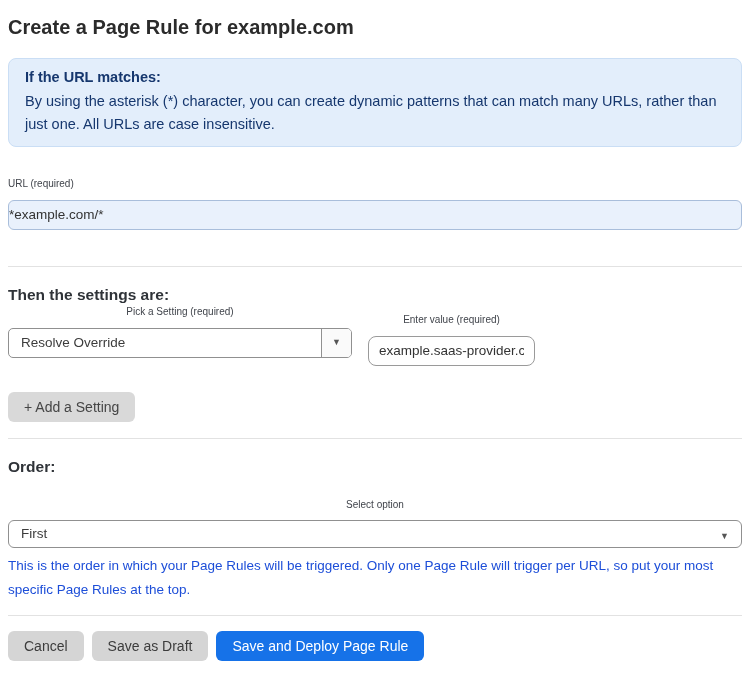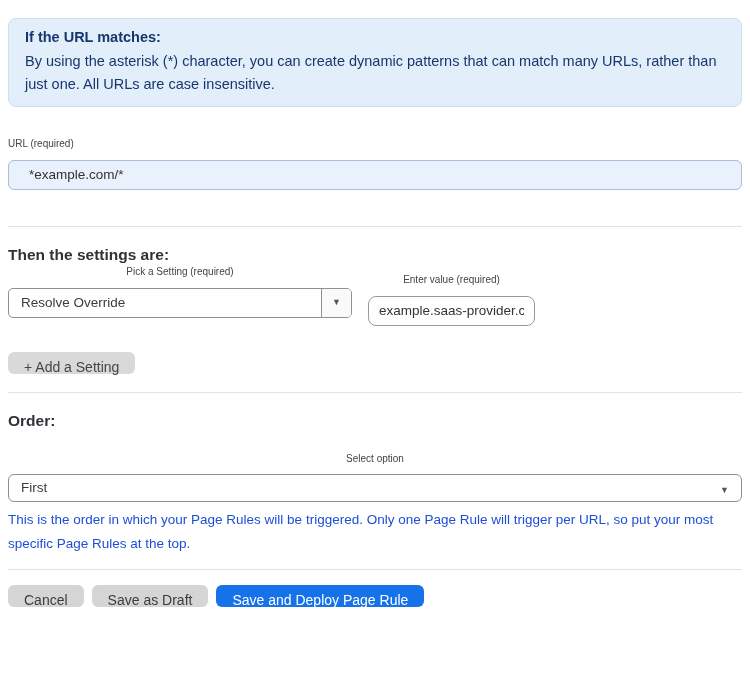--- a/index.html
+++ b/index.html
@@ -43,21 +43,21 @@
 
   .url-group { margin-top: 26px; }
   .url-input {
     display: block;
     margin-top: 8px;
     width: 100%;
     height: 30px;
     background: #e9f1fc;
     border: 1px solid #a9bedb;
     border-radius: 6px;
-    padding: 0 20px;
+    padding: 0 0;
     font-family: "Liberation Sans", sans-serif;
     font-size: 13.5px;
     color: #333333;
     outline: none;
   }
 
   .divider {
     border: none;
     border-top: 1px solid #e2e2e2;
     margin: 0;
@@ -121,21 +121,21 @@
     border-radius: 8px;
     padding: 0 10px;
     font-family: "Liberation Sans", sans-serif;
     font-size: 13.5px;
     color: #333333;
     outline: none;
   }
 
   .btn {
     display: inline-block;
-    height: 22px;
+    height: 30px;
     border: none;
     border-radius: 6px;
     padding: 0 16px;
     font-family: "Liberation Sans", sans-serif;
     font-size: 14px;
     line-height: 30px;
     cursor: pointer;
   }
   .btn-gray { background: #d5d5d5; color: #3c3c3c; }
   .add-setting-btn { margin-top: 26px; background: #d9d9d9; color: #454545; }
@@ -163,20 +163,21 @@
     display: flex;
     gap: 8px;
   }
   .btn-primary { background: #1672e8; color: #ffffff; }
 </style>
 </head>
 <body>
 
 <div class="page">
 
+  <h1 class="page-title">Create a Page Rule for example.com</h1>
 
   <div class="info-box">
     <div class="info-heading">If the URL matches:</div>
     <div class="info-body">By using the asterisk (*) character, you can create dynamic patterns that can match many URLs, rather than just one. All URLs are case insensitive.</div>
   </div>
 
   <div class="url-group">
     <label class="field-label">URL (required)</label>
     <input class="url-input" type="text" value="*example.com/*" style="">
   </div>

